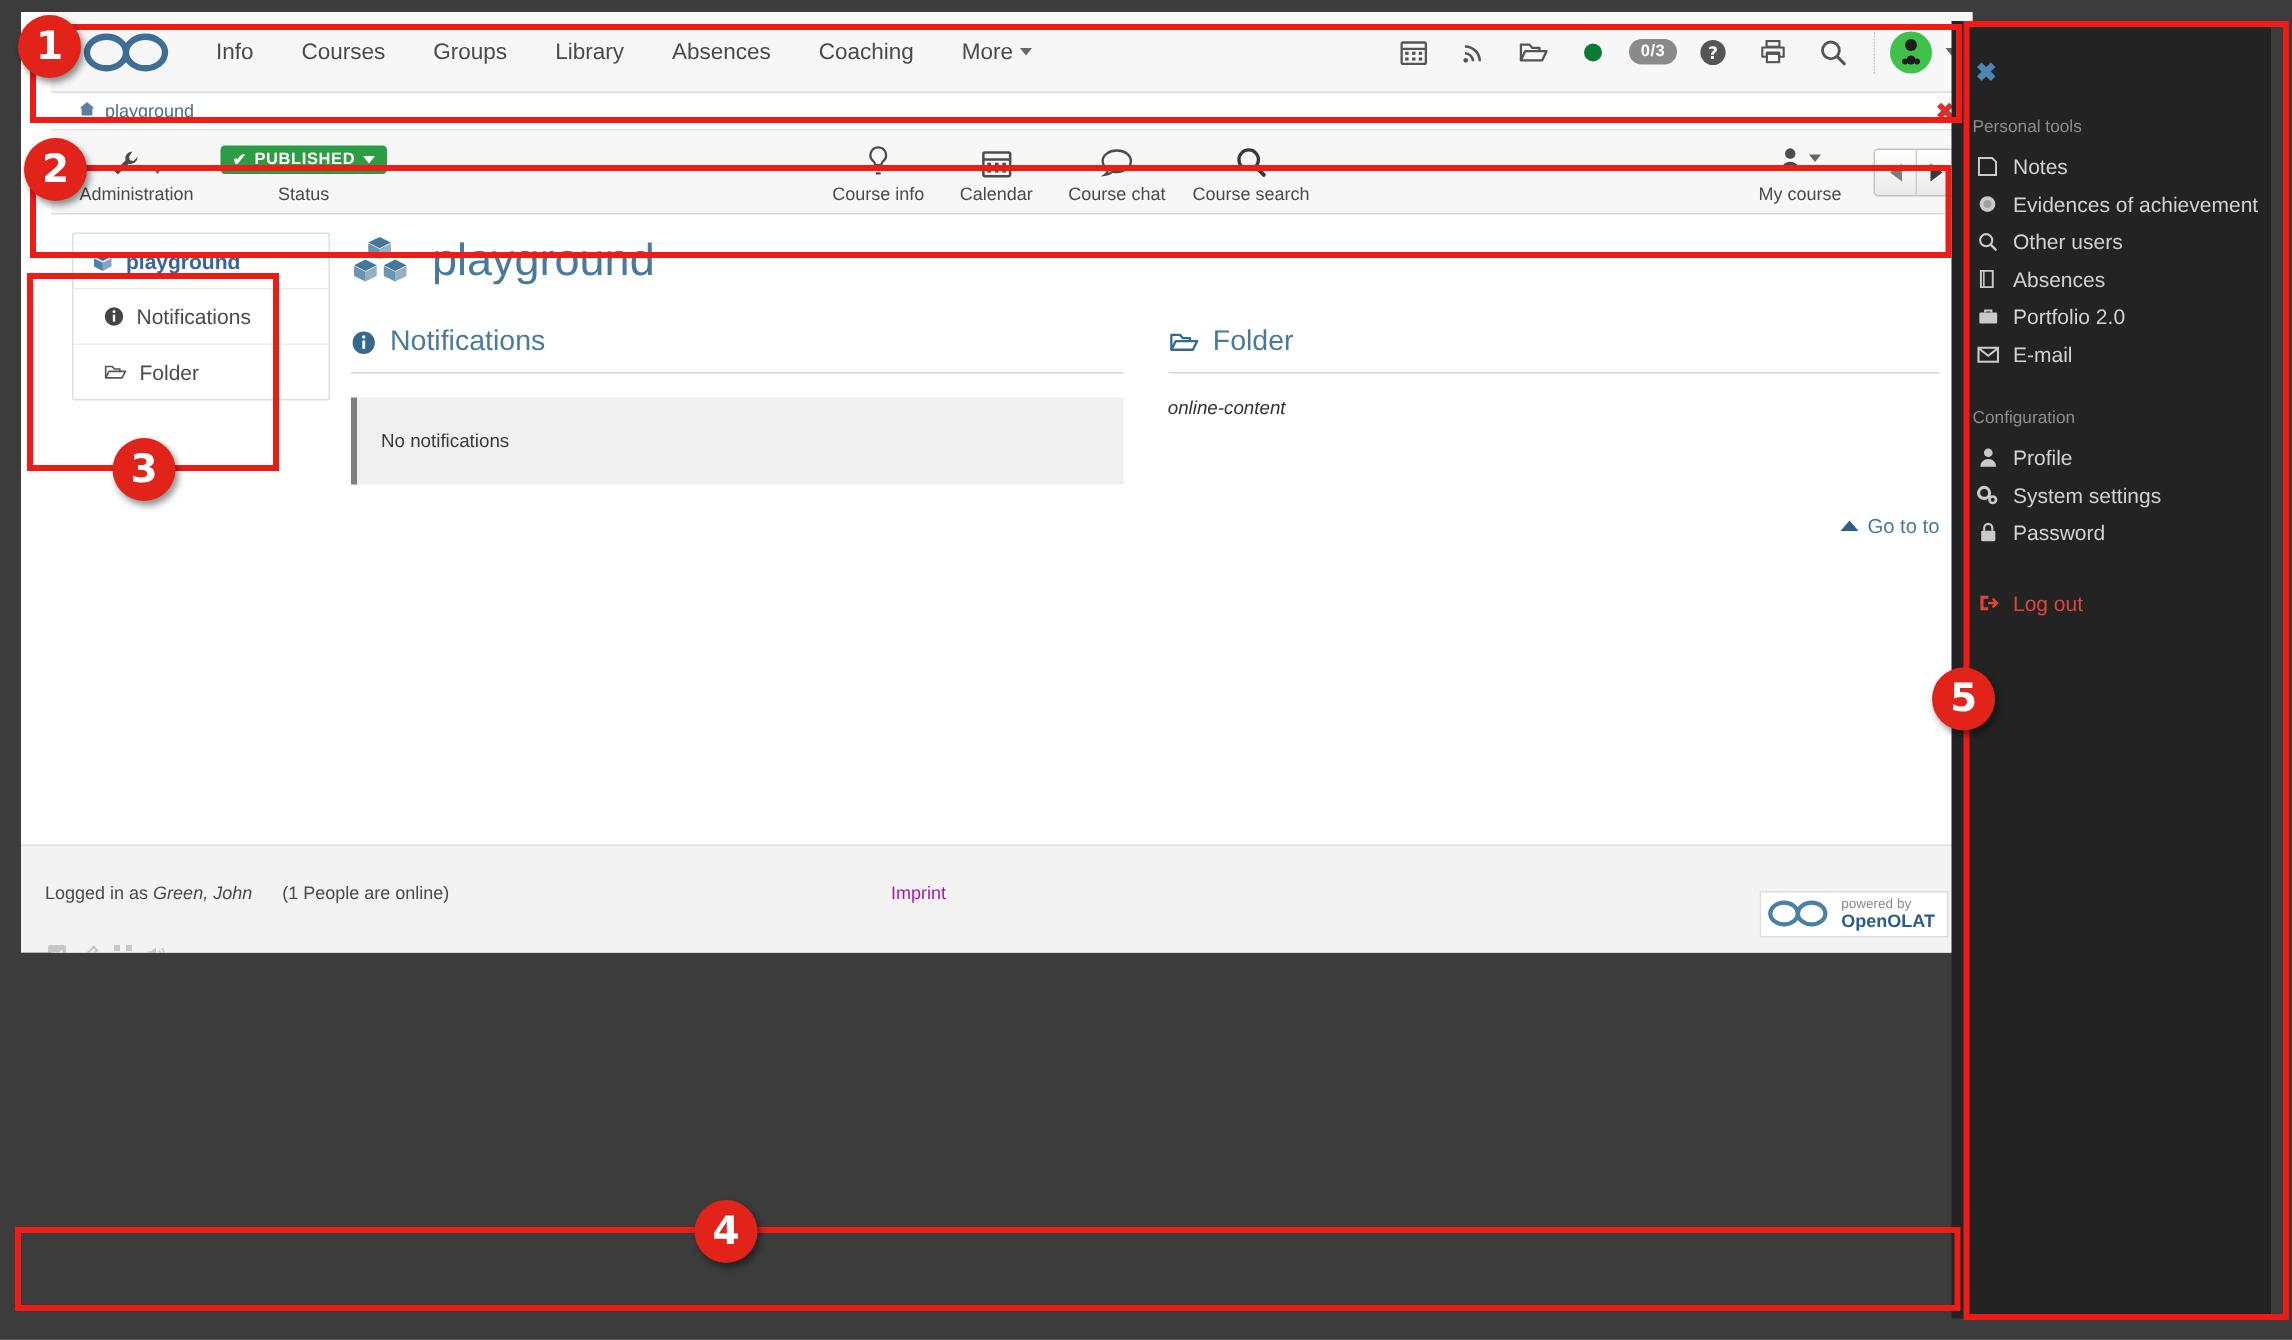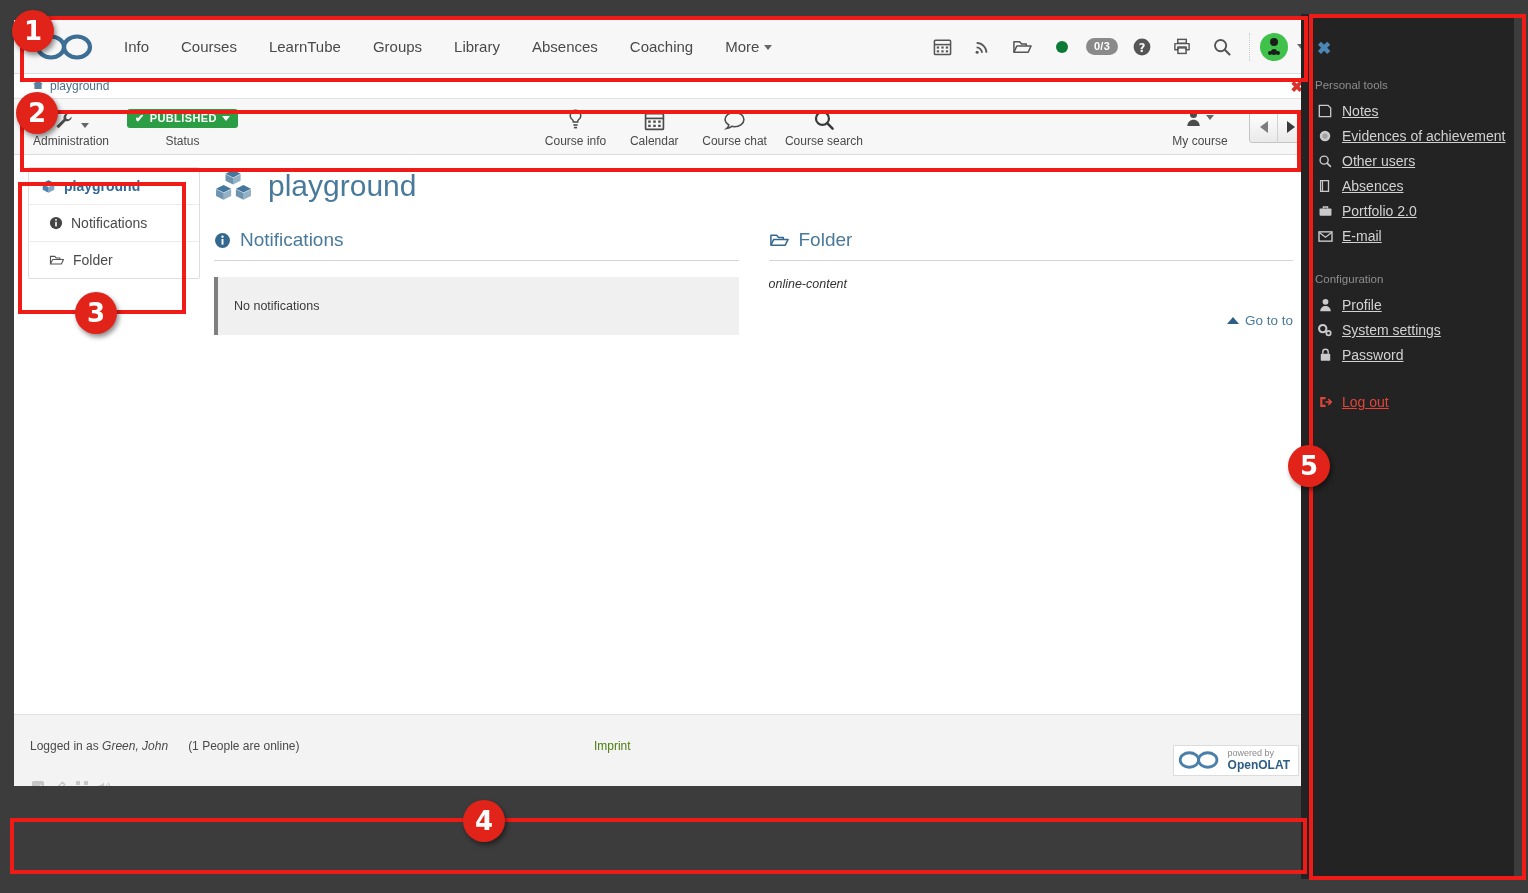--- a/index.html
+++ b/index.html
@@ -6,24 +6,25 @@
   html, body {
     width: 1528px; height: 893px;
     font-family: "Liberation Sans", sans-serif;
     background: #3c3c3c;
     overflow: hidden;
   }
   .screen { position: relative; width: 1528px; height: 893px; background: #3c3c3c; }
 
   
   .app {
-    position: absolute; left: 14px; top: 20px;
-    width: 1301px; height: 766px;
+    position: absolute; left: 14px; top: 8px;
+    width: 1301px; height: 627px;
     background: #ffffff;
     overflow: hidden;
+    padding-left: 20px;
   }
 
   
   .navbar {
     position: relative;
     height: 54px;
     background: #f7f7f7;
     border-bottom: 1px solid #dcdcdc;
     display: flex; align-items: center;
     padding-left: 8px;
@@ -174,40 +175,40 @@
     background: #f0f0f0; border-left: 4px solid #7f7f7f;
     padding: 22px 16px; font-size: 12.5px; color: #3a3a3a;
   }
   .folder-name { font-size: 12.5px; color: #333; font-style: italic; margin-bottom: 6px; }
   .all-docs {
     text-align: right; font-size: 12.5px; color: #4a7a9b;
     cursor: pointer; margin-top: 16px;
   }
   .go-top {
     text-align: right; font-size: 13.5px; color: #4a7a9b;
-    cursor: pointer; margin-top: 22px;
+    cursor: pointer; margin-top: 64px;
     display: flex; justify-content: flex-end; align-items: center; gap: 6px;
   }
   .chev-up {
     width:0;height:0;border-left:6px solid transparent;border-right:6px solid transparent;
     border-bottom:7px solid #2c5f87;
   }
 
   
   .footer {
     position: absolute; left: 0; bottom: 0; width: 100%;
     height: 72px; background: #f3f3f3; border-top: 1px solid #e0e0e0;
   }
   .footer-row {
     display: flex; align-items: center;
     padding: 6px 16px 0 16px; font-size: 12px; color: #4a4a4a;
   }
   .f-left { display: flex; align-items: baseline; gap: 20px; }
   .f-user { font-style: italic; }
-  .f-center { margin: 16px auto; color: #4d7c0f; cursor: pointer; }
+  .f-center { margin: 16px auto; color: #a21caf; cursor: pointer; }
   .f-right { margin-left: auto; color: #15803d; margin-top: 36px; }
   .footer-icons { display: flex; gap: 7px; padding: 8px 0 0 16px; opacity: .35; }
   .fi { width: 15px; height: 15px; display: flex; align-items: center; justify-content: center; color: #555; cursor: pointer; }
   .powered {
     position: absolute; right: 16px; bottom: 10px;
     border: 1px solid #dcdcdc; background: #fff;
     display: flex; align-items: center; gap: 8px;
     padding: 3px 8px 3px 4px;
   }
   .powered .pw-txt { line-height: 1.1; }
@@ -225,21 +226,21 @@
   .ds-close {
     color: #4d87b5; font-size: 17px; font-weight: bold;
     padding: 24px 0 18px 2px; cursor: pointer; display: inline-block;
   }
   .ds-group-title {
     font-size: 11.5px; color: #8d8d8d; margin: 2px 0 8px 0;
   }
   .ds-item {
     display: flex; align-items: center; gap: 9px;
     font-size: 14px; color: #d2d2d2; padding: 4px 0 5px 2px;
-    cursor: pointer; white-space: nowrap; text-decoration: underline;
+    cursor: pointer; white-space: nowrap;
   }
   .ds-item .ds-ico { width: 16px; display: flex; justify-content: center; color: #cacaca; }
   .ds-sep { height: 22px; }
   .ds-item.logout { color: #e0453b; }
   .ds-item.logout .ds-ico { color: #e0453b; }
 
   
   .ann { position: absolute; border: 4px solid #ee1b17; pointer-events: none; }
   .num-badge {
     position: absolute; width: 42px; height: 42px; border-radius: 50%;
@@ -262,21 +263,20 @@
           <g fill="none" stroke="#3d6e96" stroke-width="4.2">
             <ellipse cx="17" cy="15" rx="13" ry="10.5"></ellipse>
             <ellipse cx="43" cy="15" rx="13" ry="10.5"></ellipse>
           </g>
         </svg>
       </div>
 
       <div class="nav-links">
         <div class="nav-link">Info</div>
         <div class="nav-link">Courses</div>
-        <div class="nav-link">LearnTube</div>
         <div class="nav-link">Groups</div>
         <div class="nav-link">Library</div>
         <div class="nav-link">Absences</div>
         <div class="nav-link">Coaching</div>
         <div class="nav-link">
           <span>More</span><span class="caret"></span>
         </div>
       </div>
 
       <div class="nav-right">

